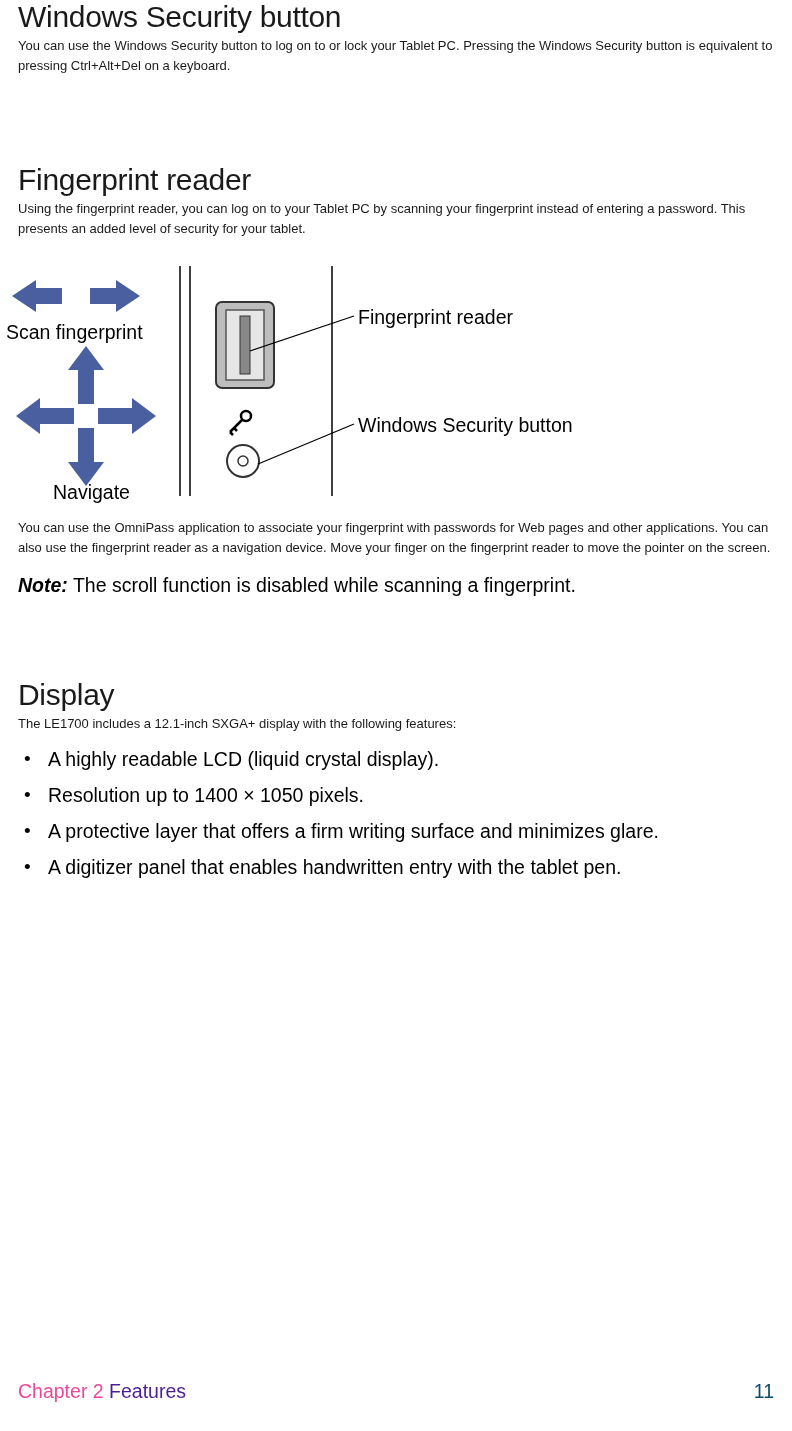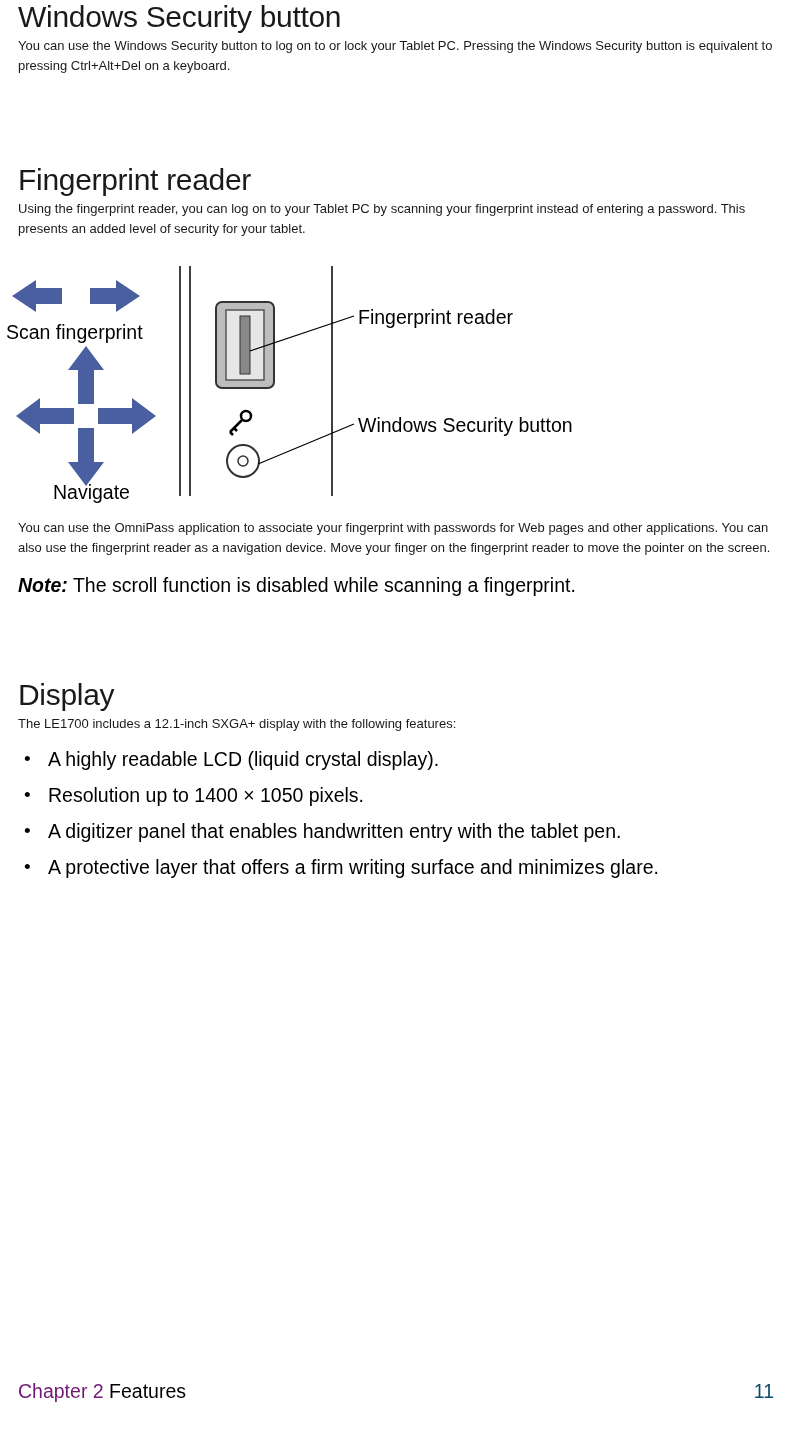--- a/index.html
+++ b/index.html
@@ -63,22 +63,22 @@
   }
   .footer {
     position: absolute;
     bottom: 28px;
     left: 18px;
     right: 18px;
     font-size: 19.5px;
     display: flex;
     justify-content: space-between;
   }
-  .footer .chapter-label { color: #701a75; }
-  .footer .chapter-name { color: #000000; }
+  .footer .chapter-label { color: #ec4899; }
+  .footer .chapter-name { color: #4c1d95; }
   .footer .page-num { color: #0c4a6e; }
 
   
   .dg { position: absolute; }
   .dg-label-scan {
     left: -12px; top: 55px;
     font-size: 19.5px;
   }
   .dg-label-nav {
     left: 35px; top: 215px;
@@ -158,22 +158,22 @@
     <span class="note-label">Note:</span><span> The scroll function is disabled while scanning a fingerprint.</span>
   </p>
 
 
   <div class="section-gap-med"></div>
   <h2>Display</h2>
   <p class="body-text">The LE1700 includes a 12.1-inch SXGA+ display with the following features:</p>
   <ul class="features">
     <li>A highly readable LCD (liquid crystal display).</li>
     <li>Resolution up to 1400 × 1050 pixels.</li>
+    <li>A protective layer that offers a firm writing surface and minimizes glare.</li>
     <li>A digitizer panel that enables handwritten entry with the tablet pen.</li>
-    <li>A protective layer that offers a firm writing surface and minimizes glare.</li>
   </ul>
 
 </div>
 
 <div class="footer">
   <span>
     <span class="chapter-label">Chapter 2</span><span class="chapter-name">  Features</span>
   </span>
   <span class="page-num">11</span>
 </div>

